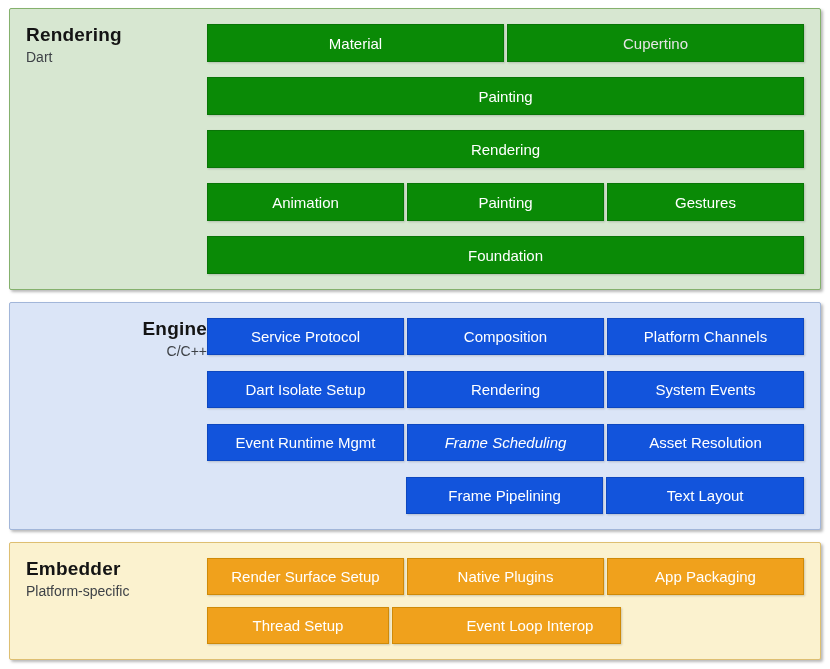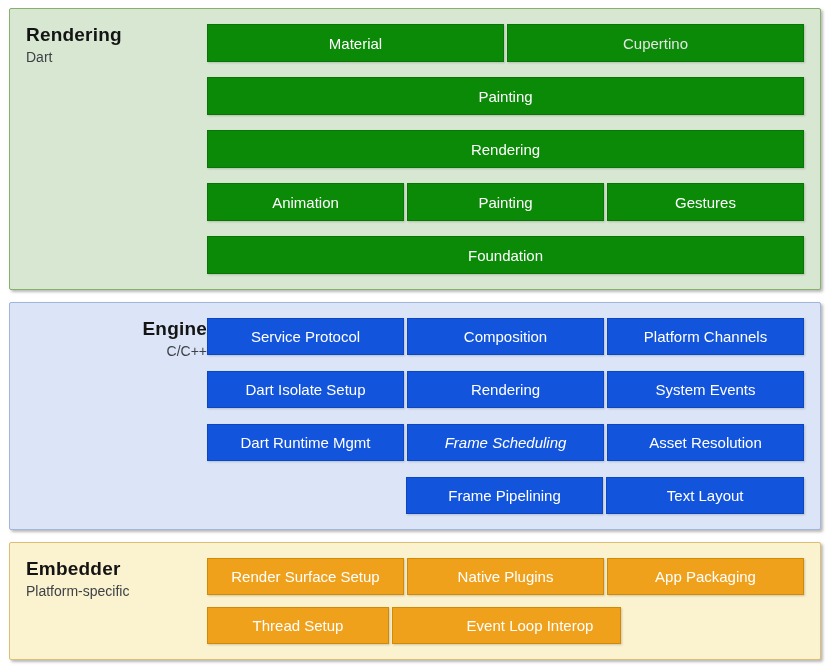--- a/index.html
+++ b/index.html
@@ -115,21 +115,21 @@
           <div class="box" style="background: rgb(18, 84, 220); border: 1px solid rgb(13, 71, 192); color: rgb(255, 255, 255);">Service Protocol</div>
           <div class="box" style="background: rgb(18, 84, 220); border: 1px solid rgb(13, 71, 192); color: rgb(255, 255, 255);">Composition</div>
           <div class="box" style="background: rgb(18, 84, 220); border: 1px solid rgb(13, 71, 192); color: rgb(255, 255, 255);">Platform Channels</div>
         </div>
         <div class="row">
           <div class="box" style="background: rgb(18, 84, 220); border: 1px solid rgb(13, 71, 192); color: rgb(255, 255, 255);">Dart Isolate Setup</div>
           <div class="box" style="background: rgb(18, 84, 220); border: 1px solid rgb(13, 71, 192); color: rgb(255, 255, 255);">Rendering</div>
           <div class="box" style="background: rgb(18, 84, 220); border: 1px solid rgb(13, 71, 192); color: rgb(255, 255, 255);">System Events</div>
         </div>
         <div class="row">
-          <div class="box" style="background: rgb(18, 84, 220); border: 1px solid rgb(13, 71, 192); color: rgb(255, 255, 255);">Dart Runtime Mgmt</div>
+          <div class="box" style="background: rgb(18, 84, 220); border: 1px solid rgb(13, 71, 192); color: rgb(255, 255, 255);">Event Runtime Mgmt</div>
           <div class="box" style="background: rgb(18, 84, 220); border: 1px solid rgb(13, 71, 192); color: rgb(255, 255, 255); font-style: italic;">Frame Scheduling</div>
           <div class="box" style="background: rgb(18, 84, 220); border: 1px solid rgb(13, 71, 192); color: rgb(255, 255, 255);">Asset Resolution</div>
         </div>
         <div class="row">
           <div class="box empty"></div>
           <div class="box" style="background: rgb(18, 84, 220); border: 1px solid rgb(13, 71, 192); color: rgb(255, 255, 255);">Frame Pipelining</div>
           <div class="box" style="background: rgb(18, 84, 220); border: 1px solid rgb(13, 71, 192); color: rgb(255, 255, 255);">Text Layout</div>
         </div>
       </div>
   </div>

